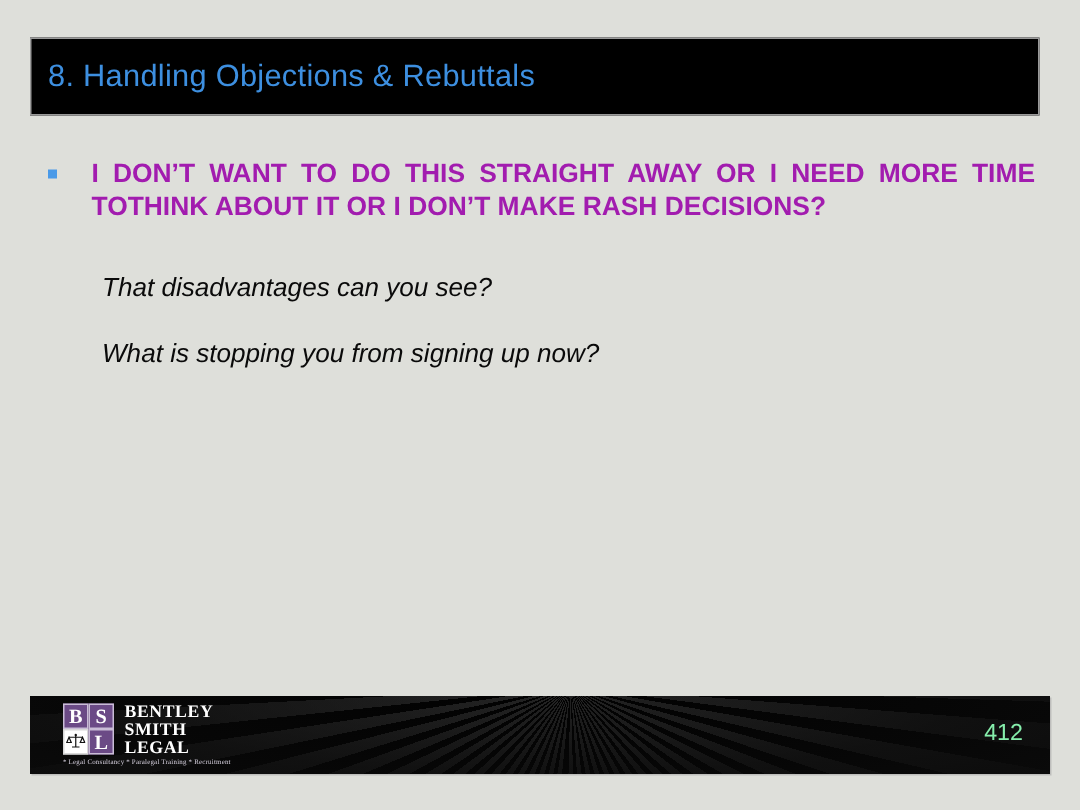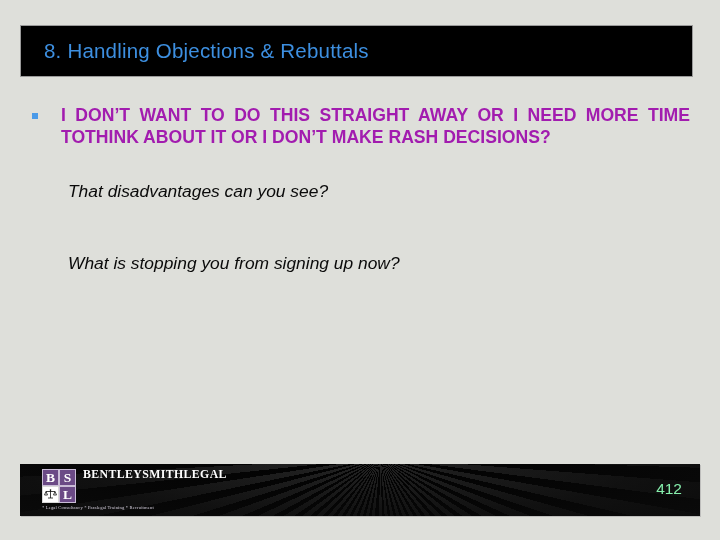--- a/index.html
+++ b/index.html
@@ -35,21 +35,21 @@
     box-sizing: border-box;
     display: flex;
     align-items: center;
   }
   .title-text {
     color: #3d8fe0;
     font-family: "Liberation Sans", sans-serif;
     font-size: 20.5px;
     font-weight: 400;
     letter-spacing: 0.2px;
-    padding-left: 23px;
+    padding-left: 11px;
     white-space: nowrap;
   }
 
   
   .content {
     position: absolute;
     left: 30px;
     top: 104px;
     width: 660px;
   }
@@ -84,21 +84,21 @@
     font-style: italic;
     font-weight: normal;
     line-height: 1.30;
     text-align: justify;
     text-align-last: left;
     margin: 0;
     padding-left: 38px;
   }
   .para.p1 { margin-top: 33px; }
   .para.p2 { margin-top: 32px; }
-  .para.p3 { margin-top: 49px; font-style: italic; }
+  .para.p3 { margin-top: 21px; font-style: italic; }
 
   
   .footer {
     position: absolute;
     left: 20px;
     top: 464px;
     width: 680px;
     height: 52px;
     background: #171717;
     overflow: hidden;
@@ -154,21 +154,21 @@
   .lm-scales {
     background: #ffffff;
     border: 1px solid #d8d8d8;
     padding: 1px;
   }
   .lm-scales svg { display: block; }
 
   .logo-words {
     margin-left: 7px;
     display: flex;
-    flex-direction: row;
+    flex-direction: column;
     line-height: 1.03;
   }
   .logo-words span {
     font-family: "Liberation Serif", serif;
     font-weight: bold;
     font-size: 11.8px;
     color: #ffffff;
     letter-spacing: 0.4px;
   }
   .logo-tagline {

